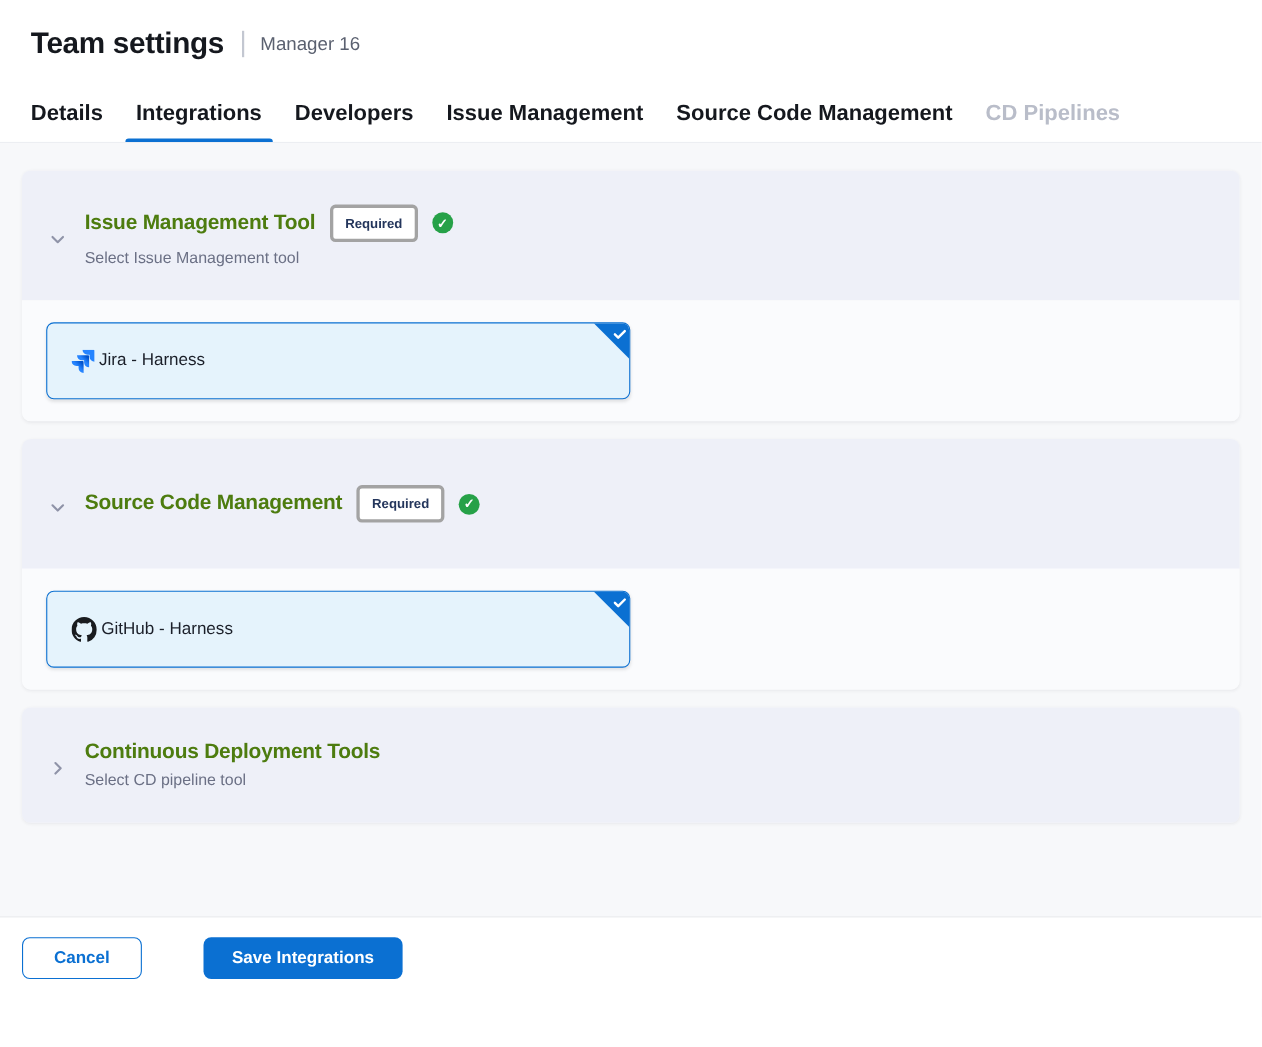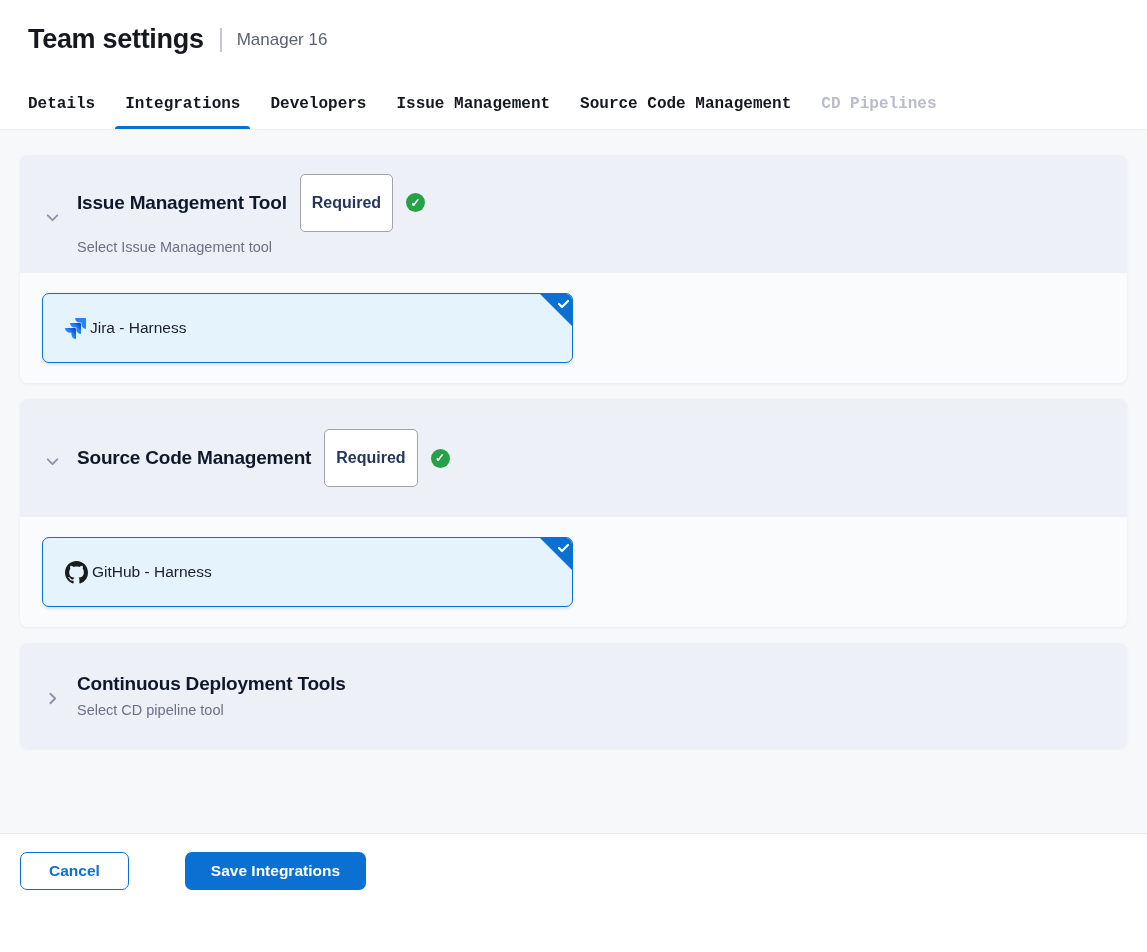--- a/index.html
+++ b/index.html
@@ -20,35 +20,35 @@
   .screen{width:1147px;height:908px;display:flex;flex-direction:column;}
 
   
   .page-header{height:78px;flex:0 0 auto;display:flex;align-items:center;padding:0 28px;background:#fff;}
   .page-title{font-size:27px;font-weight:700;color:#15181e;letter-spacing:-0.3px;}
   .title-sep{width:2px;height:24px;background:#c3c7d1;margin:2px 15px 0 16px;}
   .page-context{font-size:17px;color:#5b6170;margin-top:2px;}
 
   
   .tab-bar{height:52px;flex:0 0 auto;display:flex;align-items:stretch;gap:30px;padding:0 28px;background:#fff;border-bottom:1px solid #eceef2;}
-  .tab{position:relative;display:flex;align-items:center;font-size:16px;font-weight:600;color:#15181e;cursor:pointer;white-space:nowrap;font-family:Liberation Mono, monospace;}
+  .tab{position:relative;display:flex;align-items:center;font-size:20px;font-weight:600;color:#15181e;cursor:pointer;white-space:nowrap;}
   .tab.active::after{content:"";position:absolute;left:-10px;right:-10px;bottom:0;height:3px;background:var(--primary);border-radius:3px 3px 0 0;}
   .tab.disabled{color:var(--disabled-tab);cursor:default;}
 
   
   .content{flex:1 1 auto;background:var(--content-bg);padding:25px 20px 0 20px;overflow:hidden;}
   .section{border-radius:8px;overflow:hidden;margin-bottom:16px;box-shadow:0 1px 3px rgba(40,41,61,0.07);}
   .section-header{background:var(--section-header-bg);padding:0 24px;display:flex;align-items:center;gap:16px;cursor:pointer;}
   .section-header.tall{height:118px;}
   .section-header.short{height:105px;}
   .chev{flex:0 0 auto;display:flex;align-items:center;margin-top:6px;}
   .header-text{display:flex;flex-direction:column;gap:7px;}
   .title-row{display:flex;align-items:center;gap:13px;}
-  .section-title{font-size:19px;font-weight:700;color:#0f172a;letter-spacing:-0.2px;}
-  .badge{background:#fff;border:1px solid #a3a3a3;border-radius:5px;padding:20px 11px;font-size:16px;font-weight:700;color:#24365c;line-height:1;}
+  .section-title{font-size:19px;font-weight:700;color:#4d7c0f;letter-spacing:-0.2px;}
+  .badge{background:#fff;border:3px solid #a3a3a3;border-radius:5px;padding:8px 11px;font-size:12px;font-weight:700;color:#24365c;line-height:1;}
   .check-circle{width:19px;height:19px;border-radius:50%;background:var(--success);color:#fff;display:flex;align-items:center;justify-content:center;font-size:12px;font-weight:700;line-height:1;}
   .section-subtitle{font-size:14.5px;color:#6b7085;}
 
   .section-body{background:var(--section-body-bg);padding:20px 22px;}
   .tool-card{position:relative;width:531px;height:70px;background:var(--card-bg);border:1px solid var(--primary);border-radius:7px;display:flex;align-items:center;gap:4px;padding:0 22px;overflow:hidden;cursor:pointer;box-shadow:0 2px 3px rgba(0,0,0,0.10);}
   .tool-name{font-size:15.5px;font-weight:500;color:#1b1f29;}
   .tool-icon{flex:0 0 auto;display:flex;align-items:center;}
   .corner-check{position:absolute;top:-1px;right:-1px;}
   .corner-check .tri{fill:var(--primary);}
 

